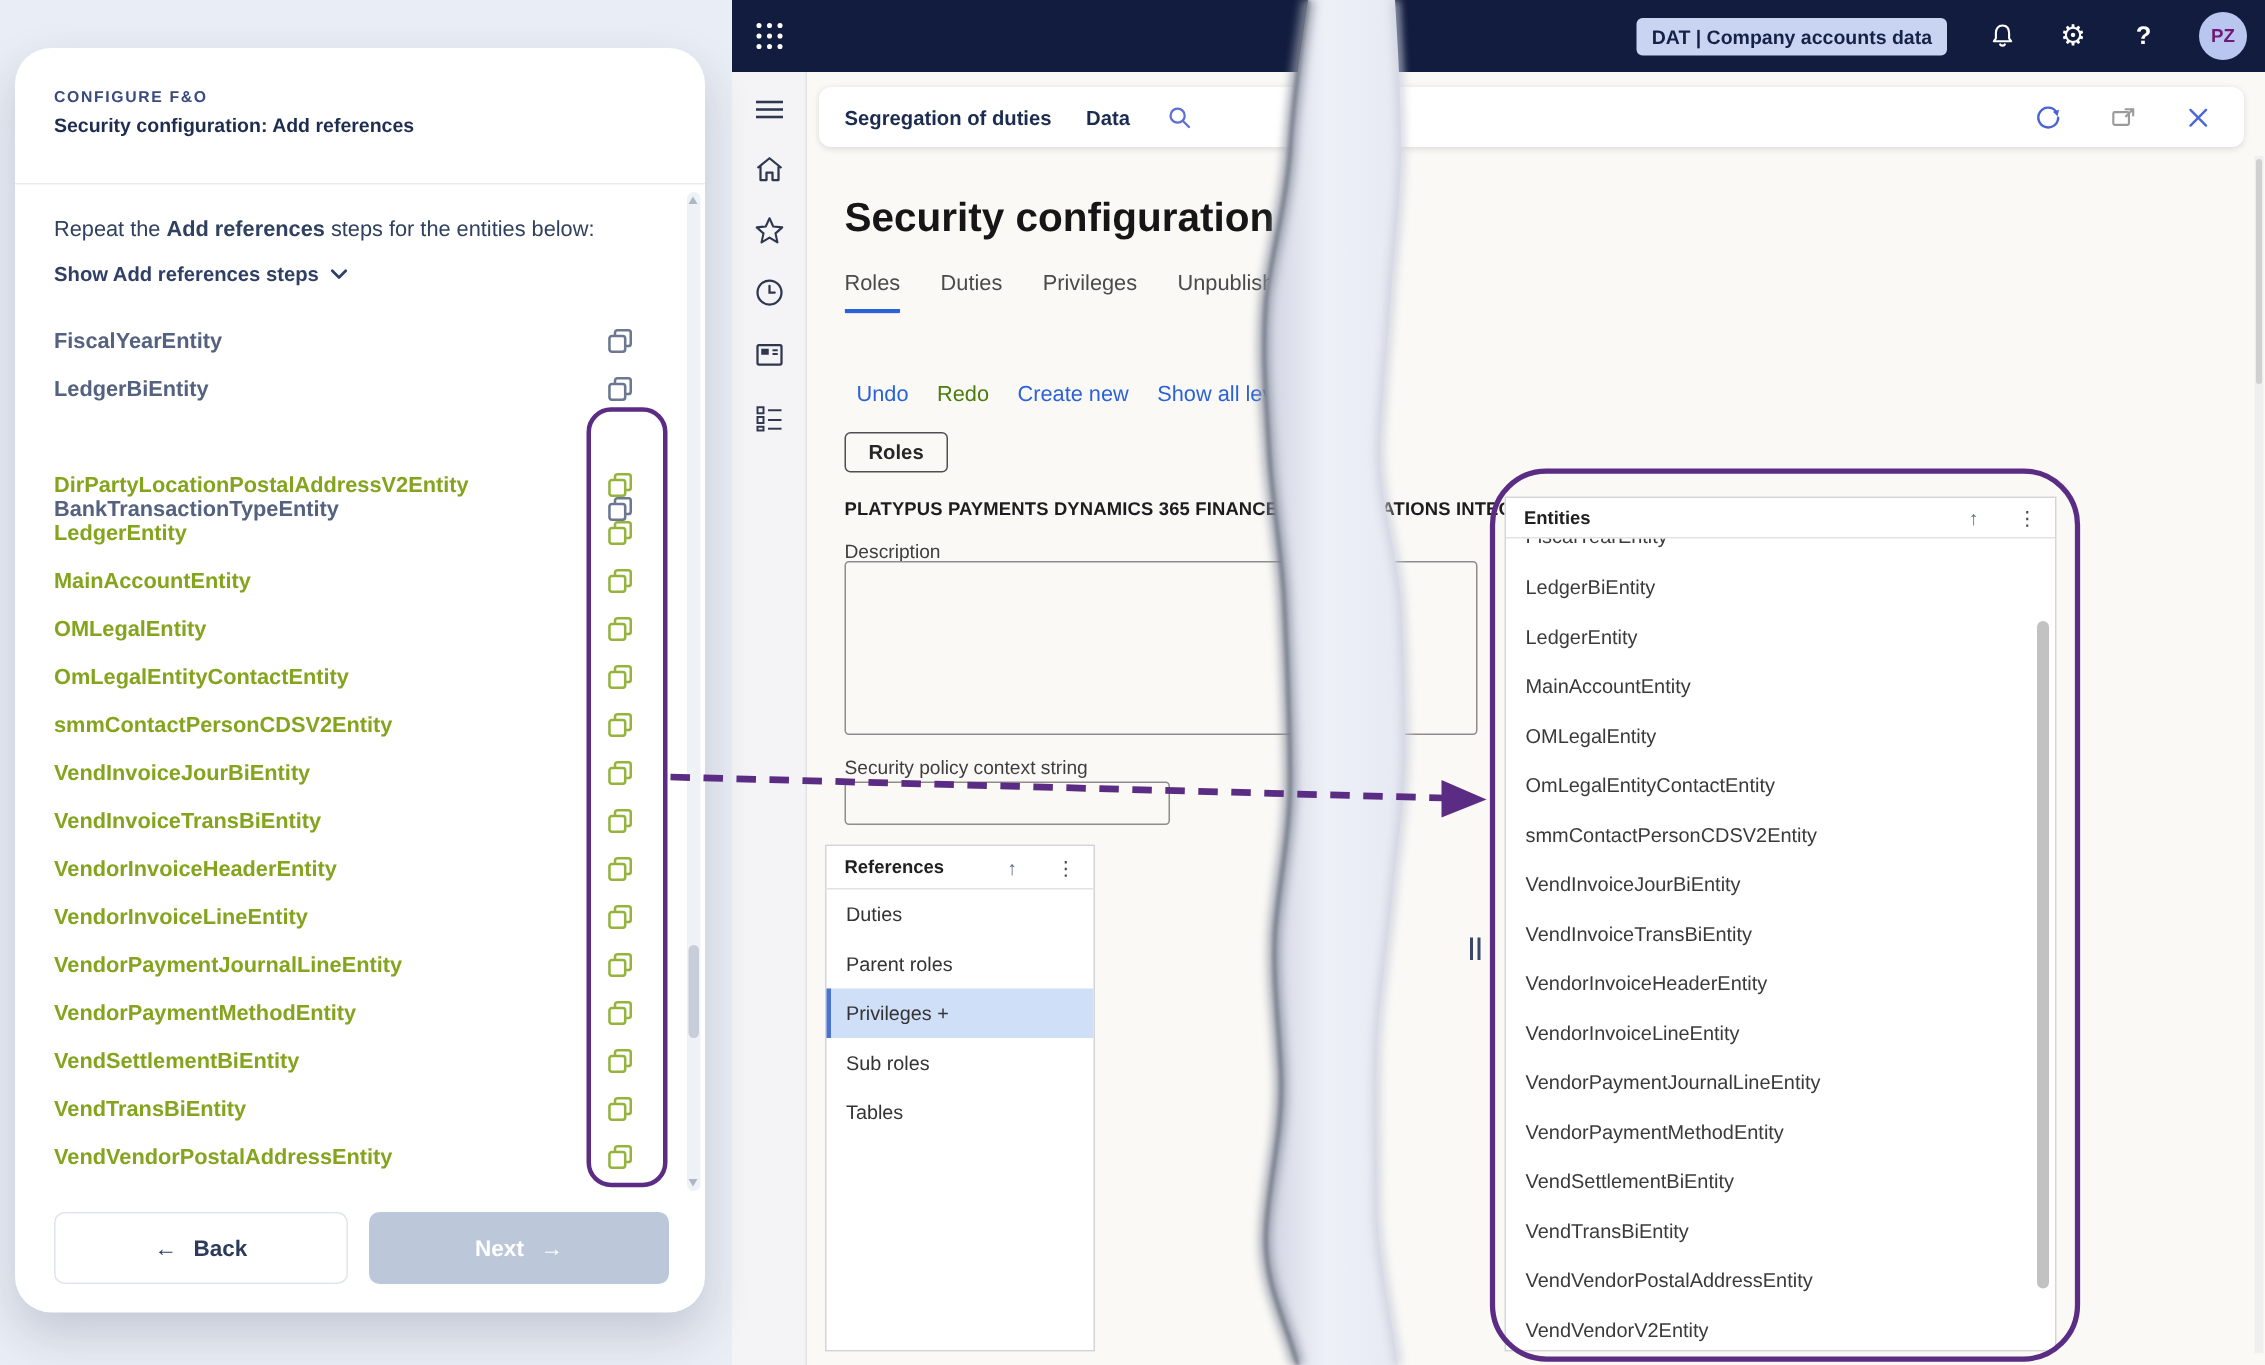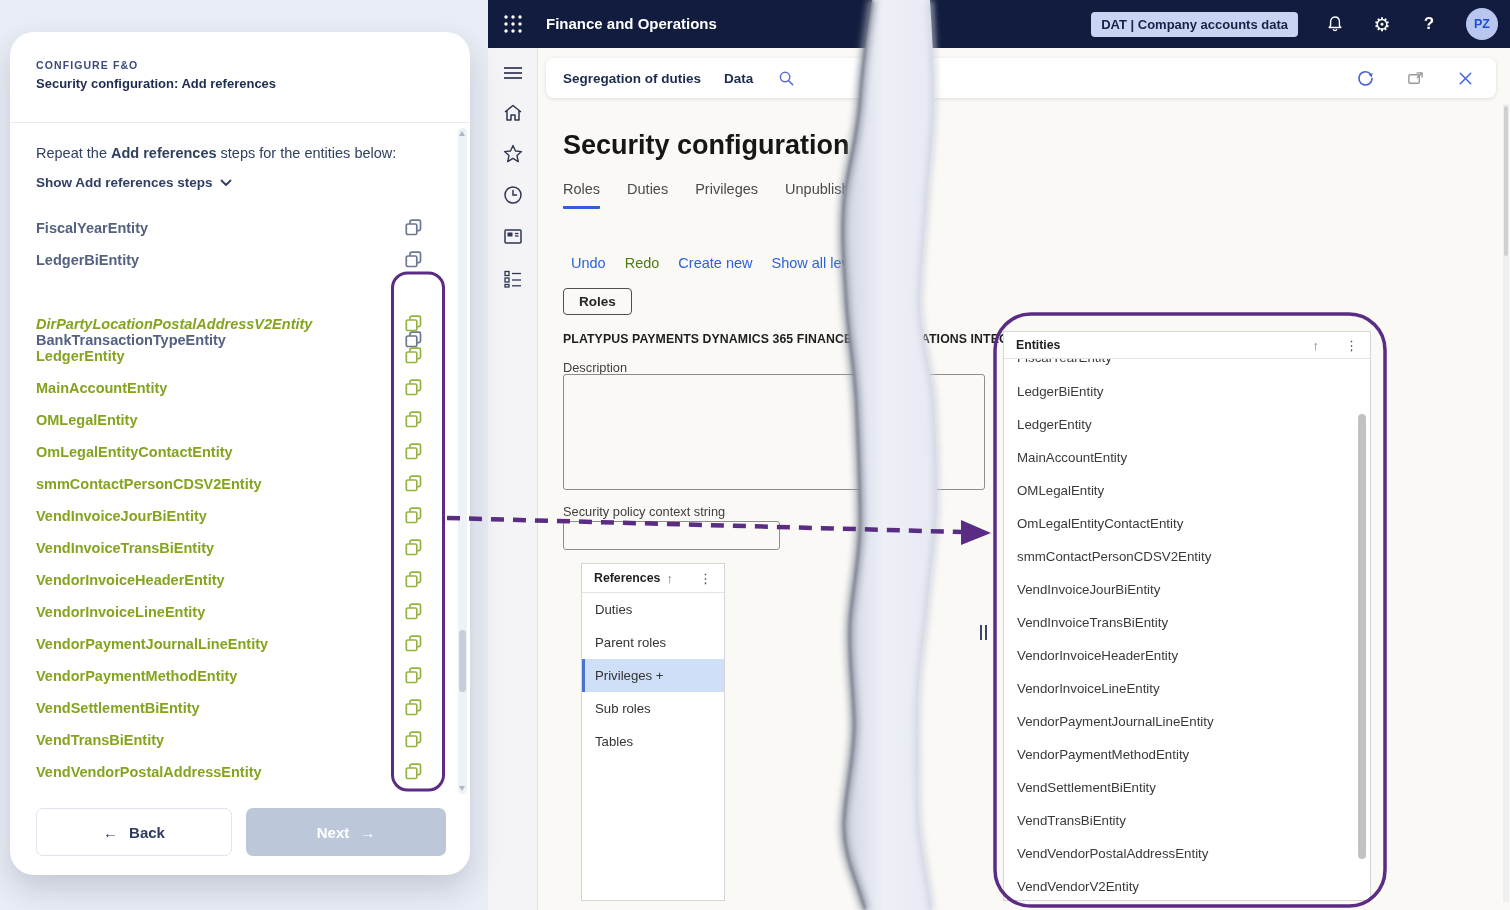--- a/index.html
+++ b/index.html
@@ -16,21 +16,21 @@
   
   .app{position:absolute;left:488px;top:0;width:1022px;height:910px}
   .app-header{position:absolute;left:0;top:0;right:0;height:48px;background:var(--navy)}
   .waffle{position:absolute;left:14px;top:13px;width:22px;height:22px;cursor:pointer}
   .app-title{position:absolute;left:58px;top:0;line-height:48px;color:#fff;font-size:15px;font-weight:bold}
   .header-right{position:absolute;right:12px;top:0;height:48px;display:flex;align-items:center;gap:27px}
   .env-badge{background:var(--badge-bg);color:var(--badge-text);font-size:13px;font-weight:bold;
     padding:5px 10px;border-radius:4px;white-space:nowrap;cursor:pointer}
   .hdr-icon{width:20px;height:20px;display:flex;align-items:center;justify-content:center;cursor:pointer}
   .help-glyph{color:#fff;font-size:17px;font-weight:bold}
-  .avatar{width:32px;height:32px;border-radius:50%;background:#b9c7f0;color:#1d4ed8;font-size:12.5px;
+  .avatar{width:32px;height:32px;border-radius:50%;background:#b9c7f0;color:#701a75;font-size:12.5px;
     font-weight:bold;display:flex;align-items:center;justify-content:center;cursor:pointer}
 
   .sidebar{position:absolute;left:0;top:48px;width:50px;bottom:0;background:var(--sidebar-bg);border-right:1px solid #e2e2e7}
   .sb-icon{position:absolute;left:14px;width:22px;height:22px;cursor:pointer;color:#2e3650}
 
   .body{position:absolute;left:50px;top:48px;width:972px;height:862px;background:var(--body-bg)}
   .toolbar{position:absolute;left:8px;top:10px;width:950px;height:40px;background:#fff;border-radius:8px;
     box-shadow:0 1px 4px rgba(0,0,0,.12);display:flex;align-items:center;padding:0 17px}
   .crumb{font-size:13.5px;font-weight:bold;color:#1c2b50;margin-right:23px;cursor:pointer}
   .toolbar-right{margin-left:auto;display:flex;align-items:center;gap:30px;padding-right:4px}
@@ -46,21 +46,21 @@
     padding:5px 15px;font-size:13.5px;font-weight:bold;color:#262626;background:transparent;cursor:pointer}
   .role-heading{position:absolute;left:25px;top:284px;font-size:12.3px;font-weight:bold;color:#1d1d1d;
     letter-spacing:.1px;white-space:nowrap}
   .field-label{position:absolute;font-size:12.8px;color:#3f3e3c}
   .desc-box{position:absolute;left:25px;top:326px;width:422px;height:116px;border:1px solid #8f8d8b;
     border-radius:3px;background:transparent;resize:none;outline:none;font-family:inherit}
   .policy-input{position:absolute;left:25px;top:473px;width:217px;height:29px;border:1px solid #8f8d8b;
     border-radius:3px;background:transparent;outline:none;font-family:inherit;padding:0 8px;font-size:13px}
 
   .panel{position:absolute;background:#fff;border:1px solid #d5d5d5}
-  .refs-panel{left:43px;top:515px;width:144px;height:338px}
+  .refs-panel{left:12px;top:515px;width:180px;height:338px}
   .ents-panel{left:465px;top:283px;width:368px;height:570px}
   .panel-header{height:29px;border-bottom:1px solid #e3e3e3;display:flex;align-items:center;padding:0 12px}
   .ents-panel .panel-header{height:27px}
   .panel-title{font-size:12.3px;font-weight:bold;color:#1f1f1f}
   .panel-hdr-icons{margin-left:auto;display:flex;gap:26px;align-items:center}
   .sort-up{color:#5f6f93;font-size:13px;cursor:pointer}
   .kebab{color:#444;font-size:13px;cursor:pointer;letter-spacing:0}
   .ref-row{height:33px;line-height:33px;padding-left:13px;font-size:13.2px;color:#333;cursor:pointer;position:relative}
   .ref-row.selected{background:var(--sel-bg)}
   .ref-row.selected::before{content:"";position:absolute;left:0;top:0;bottom:0;width:3px;background:var(--sel-bar)}
@@ -121,21 +121,20 @@
               <circle cx="18" cy="4" r="1.7"></circle>
           <circle cx="4" cy="11" r="1.7"></circle>
               <circle cx="11" cy="11" r="1.7"></circle>
               <circle cx="18" cy="11" r="1.7"></circle>
           <circle cx="4" cy="18" r="1.7"></circle>
               <circle cx="11" cy="18" r="1.7"></circle>
               <circle cx="18" cy="18" r="1.7"></circle>
         </g>
           </svg>
       </span>
-      <span class="app-title">Finance and Operations</span>
       <div class="header-right">
         <span class="env-badge">DAT | Company accounts data</span>
         <span class="hdr-icon">
           <svg viewBox="0 0 20 20" width="20" height="20">
               <path d="M10 3 C7.2 3 5.6 5 5.6 8 L5.6 11.6 L4.2 13.5 L15.8 13.5 L14.4 11.6 L14.4 8 C14.4 5 12.8 3 10 3 Z" fill="none" stroke="#fff" stroke-width="1.4" stroke-linejoin="round"></path>
               <path d="M8.4 15.6 C8.7 16.7 11.3 16.7 11.6 15.6" fill="none" stroke="#fff" stroke-width="1.4" stroke-linecap="round"></path>
             </svg>
         </span>
         <span class="hdr-icon" style="color:#fff;font-size:19px">⚙</span>
         <span class="hdr-icon help-glyph">?</span>
@@ -356,21 +355,21 @@
               <rect x="1.3" y="5" width="10.5" height="10.5" rx="1.6" fill="#fff" stroke="currentColor" stroke-width="1.7"></rect>
             </svg></span>
         </div>
         <div class="wz-row muted" style="top: 249px; margin-top: 48px;">
           <span class="wz-row-label">BankTransactionTypeEntity</span>
           <span class="copy-icon"><svg viewBox="0 0 17 17" width="17" height="17">
               <rect x="5" y="1.2" width="10.5" height="10.5" rx="1.6" fill="none" stroke="currentColor" stroke-width="1.7"></rect>
               <rect x="1.3" y="5" width="10.5" height="10.5" rx="1.6" fill="#fff" stroke="currentColor" stroke-width="1.7"></rect>
             </svg></span>
         </div>
-        <div class="wz-row green" style="top: 281px; font-style: italic;">
+        <div class="wz-row green" style="top: 281px;">
           <span class="wz-row-label">DirPartyLocationPostalAddressV2Entity</span>
           <span class="copy-icon"><svg viewBox="0 0 17 17" width="17" height="17">
               <rect x="5" y="1.2" width="10.5" height="10.5" rx="1.6" fill="none" stroke="currentColor" stroke-width="1.7"></rect>
               <rect x="1.3" y="5" width="10.5" height="10.5" rx="1.6" fill="#fff" stroke="currentColor" stroke-width="1.7"></rect>
             </svg></span>
         </div>
         <div class="wz-row green" style="top: 313px;">
           <span class="wz-row-label">LedgerEntity</span>
           <span class="copy-icon"><svg viewBox="0 0 17 17" width="17" height="17">
               <rect x="5" y="1.2" width="10.5" height="10.5" rx="1.6" fill="none" stroke="currentColor" stroke-width="1.7"></rect>

